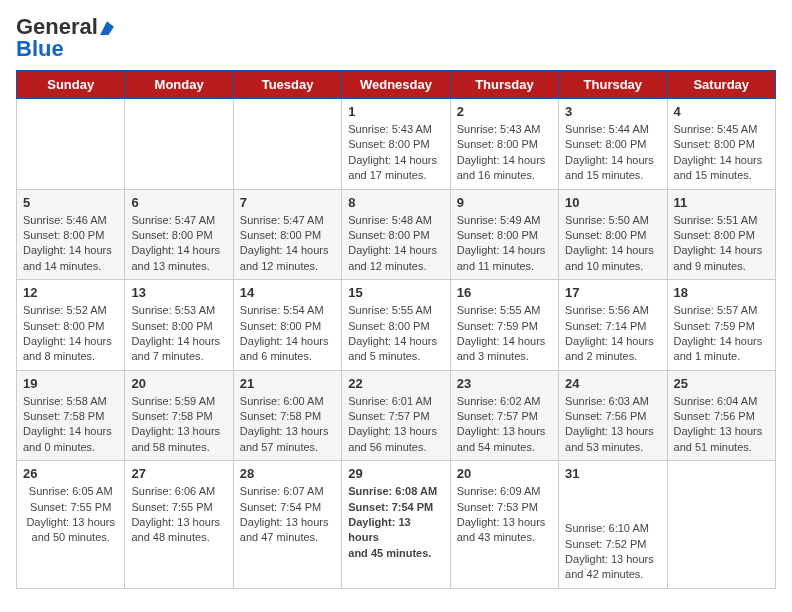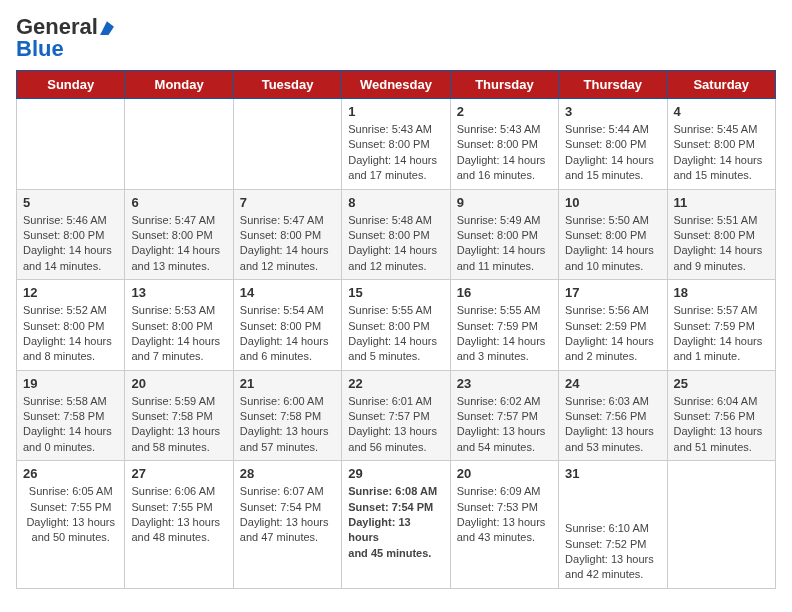--- a/index.html
+++ b/index.html
@@ -236,21 +236,21 @@
         <td>
           <span class="day-num">16</span>
           <div class="day-info" style="white-space: pre-line;">Sunrise: 5:55 AM
 Sunset: 7:59 PM
 Daylight: 14 hours
 and 3 minutes.</div>
         </td>
         <td>
           <span class="day-num">17</span>
           <div class="day-info" style="white-space: pre-line;">Sunrise: 5:56 AM
-Sunset: 2:59 PM
+Sunset: 7:14 PM
 Daylight: 14 hours
 and 2 minutes.</div>
         </td>
         <td>
           <span class="day-num">18</span>
           <div class="day-info" style="white-space: pre-line;">Sunrise: 5:57 AM
 Sunset: 7:59 PM
 Daylight: 14 hours
 and 1 minute.</div>
         </td>

